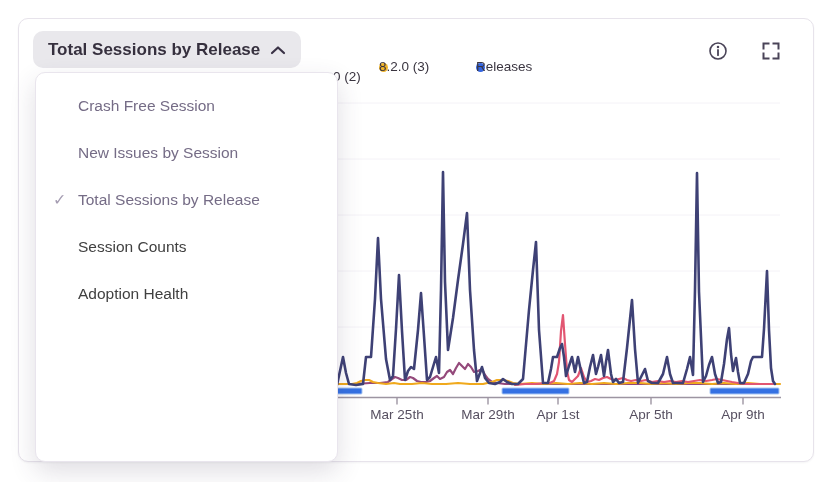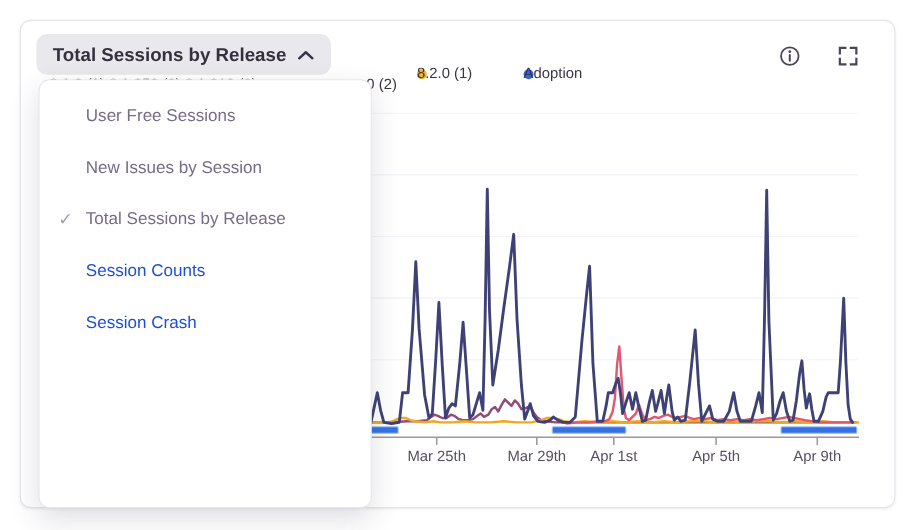--- a/index.html
+++ b/index.html
@@ -22,21 +22,21 @@
   .legend .fragment{left:333px;}
   .legend .li{display:flex;align-items:center;gap:7px;}
   .dot{width:9px;height:9px;border-radius:50%;display:inline-block;flex:0 0 auto;}
   
   .dropdown{position:absolute;left:35px;top:72px;width:303px;height:390px;z-index:30;background:#fff;
         border:1px solid #E9E5ED;border-radius:10px;box-shadow:0 10px 26px rgba(60,50,80,0.16);
         box-sizing:border-box;padding-top:9px;}
   .menu-item{position:relative;height:47px;display:flex;align-items:center;padding-left:42px;
         font-size:15.5px;cursor:pointer;}
   .menu-item.light{color:#756C86;}
-  .menu-item.dark{color:#1d4ed8;}
+  .menu-item.dark{color:#404040;}
   .menu-item .check{position:absolute;left:17px;top:50%;transform:translateY(-54%);
         color:#A59DB2;font-size:16px;}
   
   .chart-svg{position:absolute;left:0;top:0;z-index:1;}
 </style>
 </head>
 <body>
 
 <div class="page">
   <div class="card"></div>
@@ -66,25 +66,25 @@
       <line x1="743" x2="743" y1="397.5" y2="404.5" stroke="#9D95A2" stroke-width="1.4"></line>
       <text x="743" y="419" text-anchor="middle" font-size="13.5" fill="#564F60" font-family="&quot;Liberation Sans&quot;, sans-serif">Apr 9th</text>
     </svg>
 
   <div class="legend">
     <span class="obscured">8.1.2 (1)      8.1.250 (2)      8.1.310 (2)</span>
     <span class="fragment">0 (2)</span>
 
   <span class="li" style="left: 379px;">
         <span class="dot" style="background: rgb(240, 180, 41);"></span>
-        <span>8.2.0 (1)</span>
+        <span>8.2.0 (3)</span>
       </span>
       <span class="li" style="left: 476px;">
         <span class="dot" style="background: rgb(52, 101, 224);"></span>
-        <span>Adoption</span>
+        <span>Releases</span>
       </span>
     </div>
 
   <button class="title-pill">
     <span>Total Sessions by Release</span>
     <svg width="16" height="10" viewBox="0 0 16 10">
       <polyline points="2,8 8,2.5 14,8" fill="none" stroke="#3A3246" stroke-width="2.2" stroke-linecap="round" stroke-linejoin="round"></polyline>
     </svg>
   </button>
   <div class="hdr-icons">
@@ -97,29 +97,29 @@
     </button>
     <button class="icon-btn">
       <svg width="22" height="22" viewBox="0 0 22 22">
         <path d="M8.5 3.5 H3.5 V8.5 M13.5 3.5 H18.5 V8.5 M18.5 13.5 V18.5 H13.5 M8.5 18.5 H3.5 V13.5" fill="none" stroke="currentColor" stroke-width="2" stroke-linecap="square"></path>
       </svg>
     </button>
   </div>
 
   <div class="dropdown">
       <div class="menu-item light">
-        <span>User Free Sessions</span>
+        <span>Crash Free Session</span>
       </div>
       <div class="menu-item light">
         <span>New Issues by Session</span>
       </div>
       <div class="menu-item light selected">
         <span class="check">✓</span>
         <span>Total Sessions by Release</span>
       </div>
       <div class="menu-item dark">
         <span>Session Counts</span>
       </div>
       <div class="menu-item dark">
-        <span>Session Crash</span>
+        <span>Adoption Health</span>
       </div>
     </div>
 </div>
 
 </body></html>

